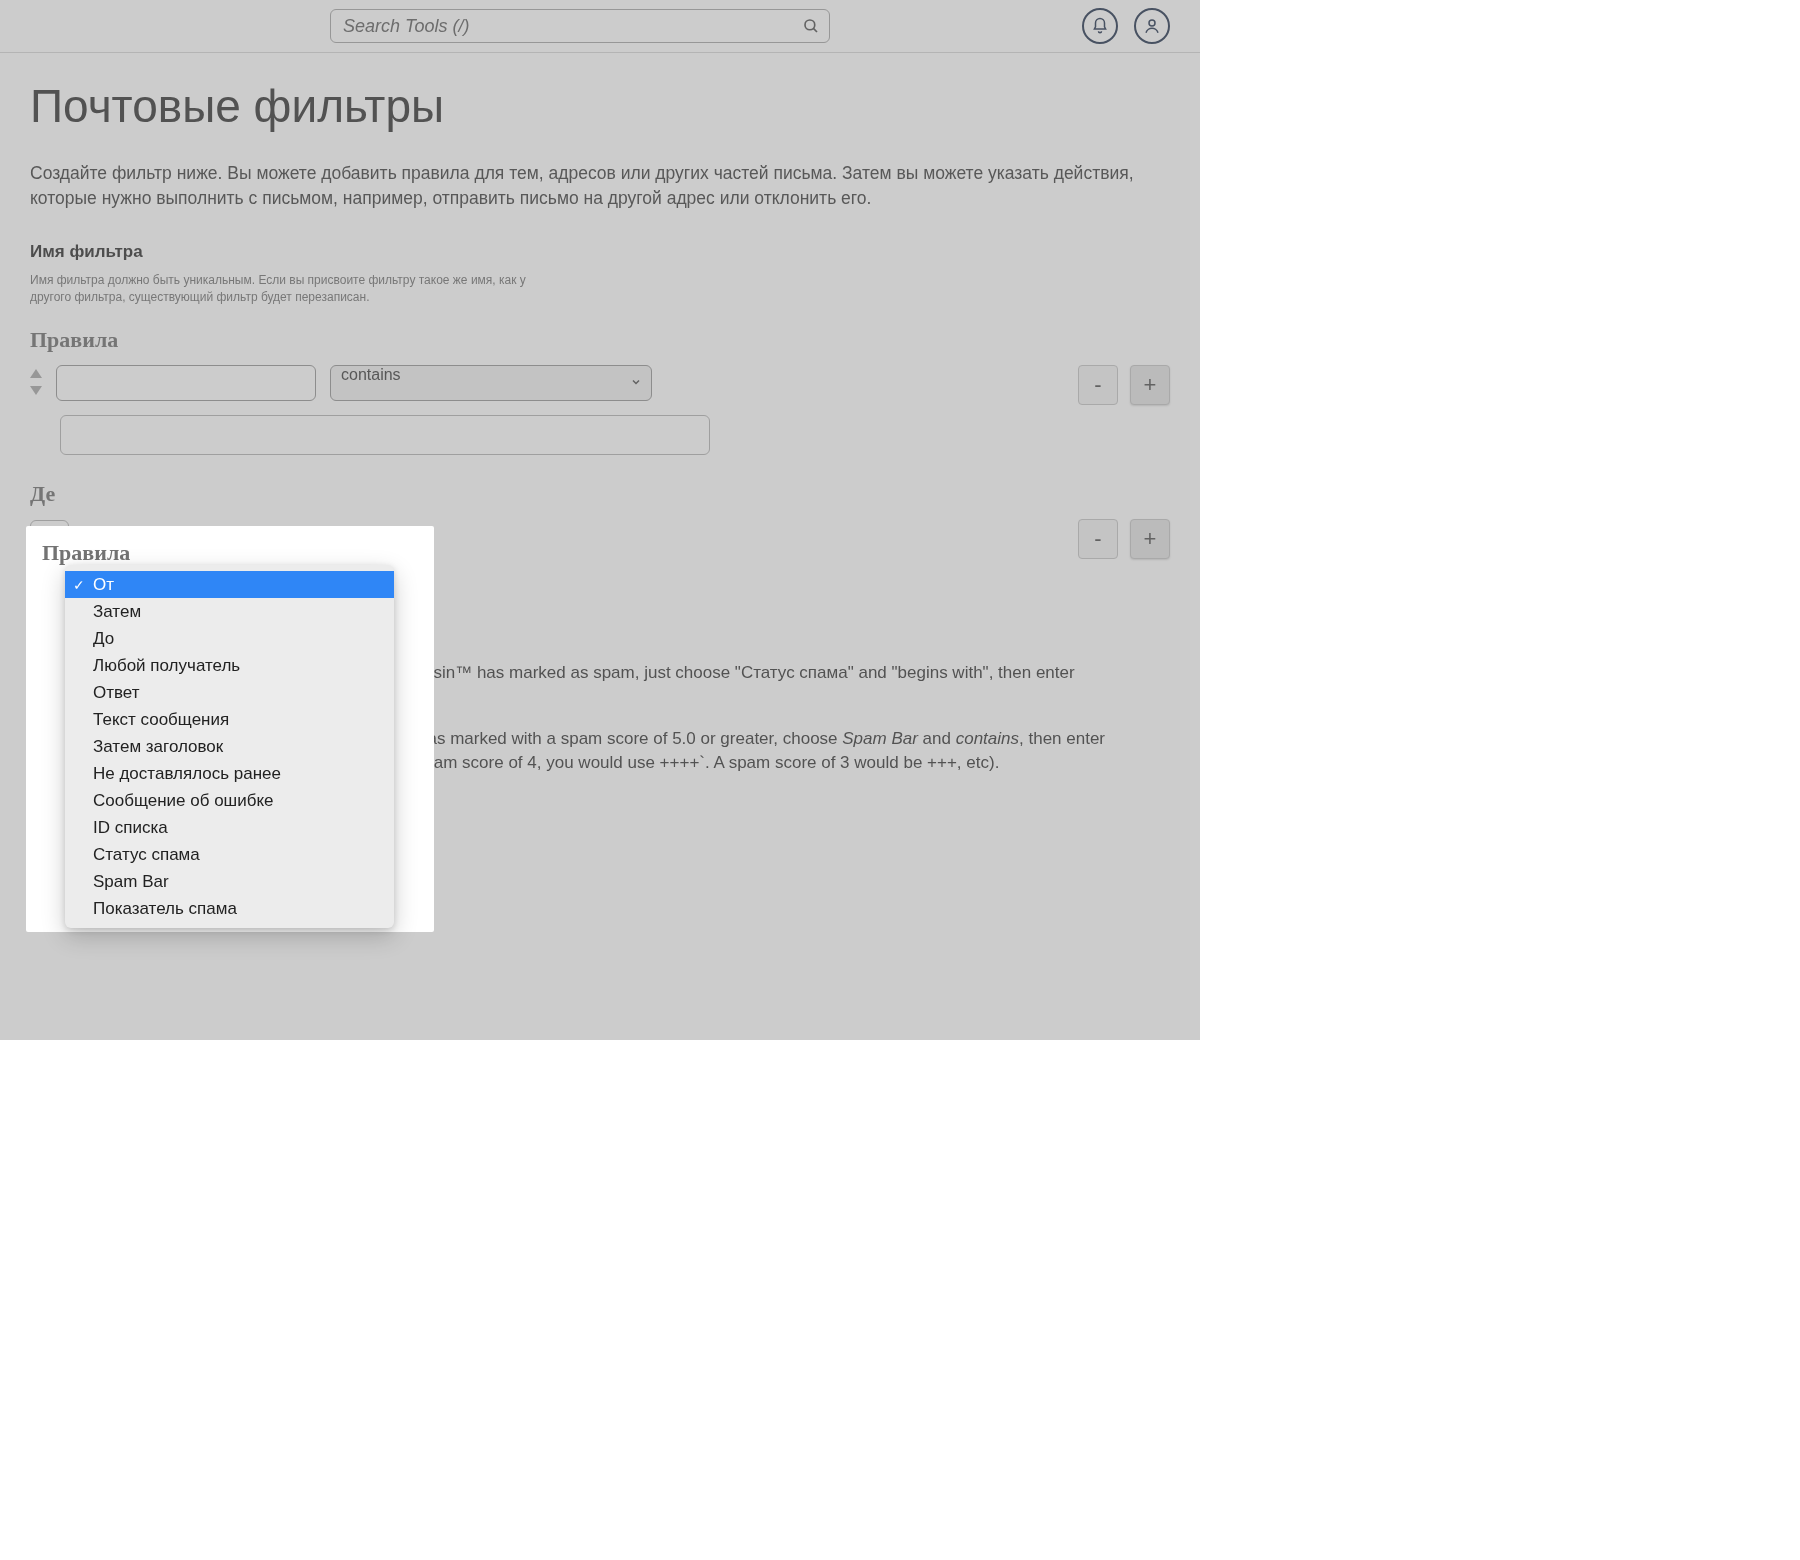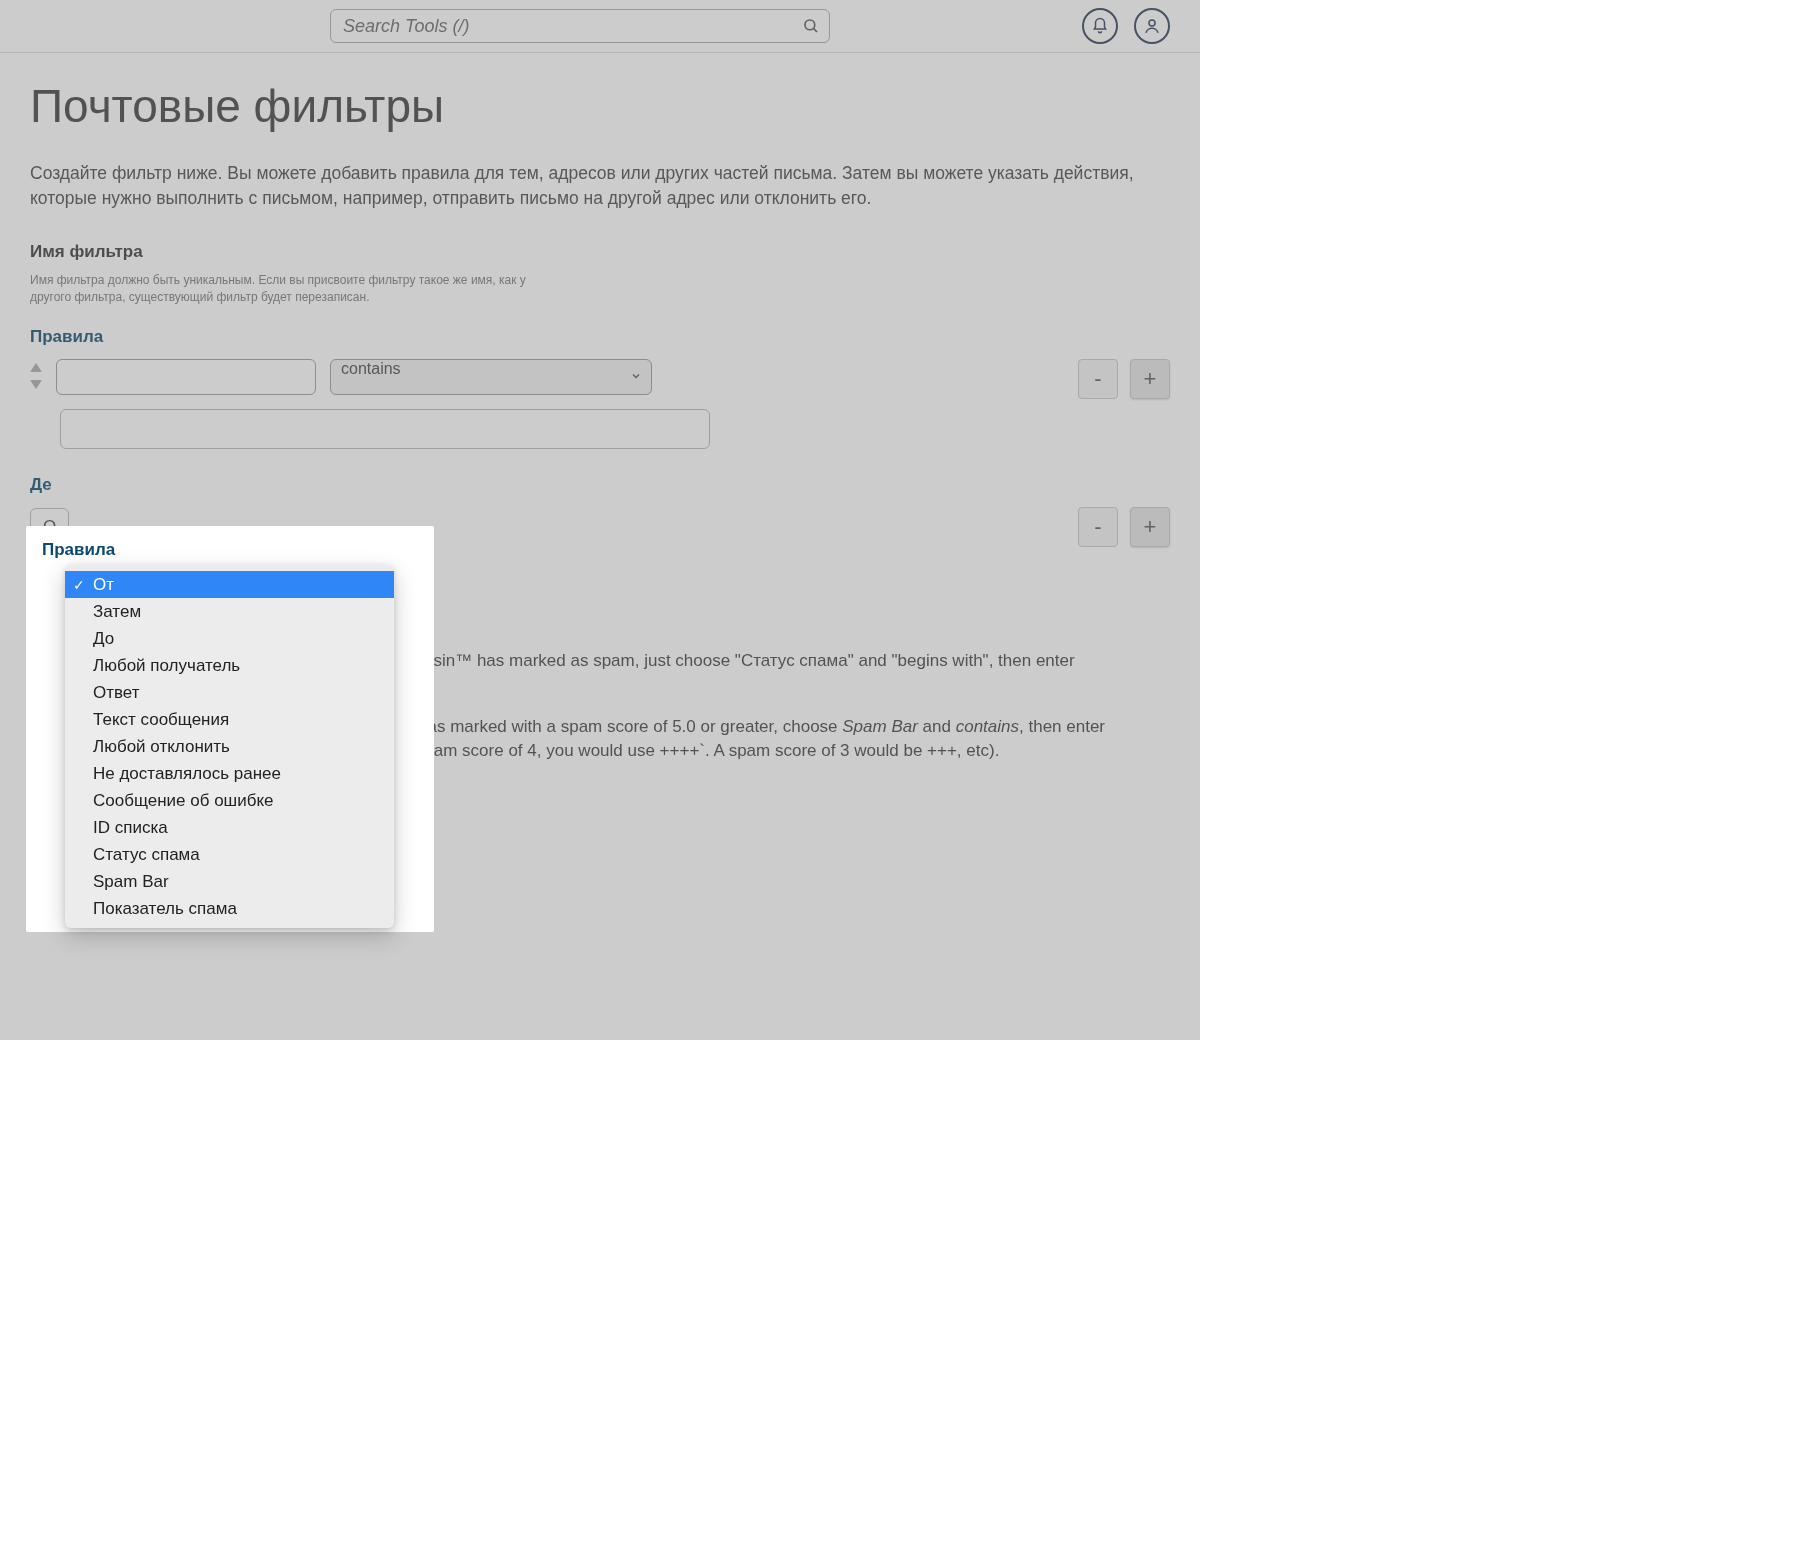--- a/index.html
+++ b/index.html
@@ -101,25 +101,26 @@
   .help {
     width: 520px;
     font-size: 12px;
     color: #777;
     line-height: 1.4;
     margin-top: 8px;
   }
 
   
   .rules-section-label {
-    font-size: 17px;
+    font-size: 22px;
     font-weight: 700;
-    color: #0c4a6e;
+    color: #737373;
     margin-bottom: 12px;
     margin-top: 22px;
+    font-family: Liberation Serif, serif;
   }
   .rule-row {
     display: flex;
     align-items: flex-start;
     gap: 14px;
   }
   .reorder {
     display: flex;
     flex-direction: column;
     gap: 2px;
@@ -386,21 +387,21 @@
     <div class="dd-item">
       <span>Любой получатель</span>
     </div>
     <div class="dd-item">
       <span>Ответ</span>
     </div>
     <div class="dd-item">
       <span>Текст сообщения</span>
     </div>
     <div class="dd-item">
-      <span>Любой отклонить</span>
+      <span>Затем заголовок</span>
     </div>
     <div class="dd-item">
       <span>Не доставлялось ранее</span>
     </div>
     <div class="dd-item">
       <span>Сообщение об ошибке</span>
     </div>
     <div class="dd-item">
       <span>ID списка</span>
     </div>

